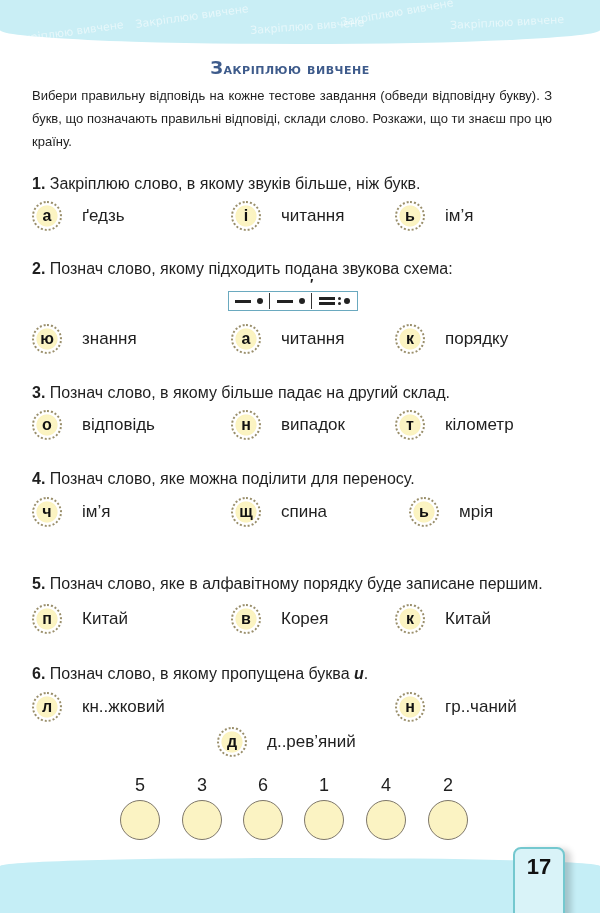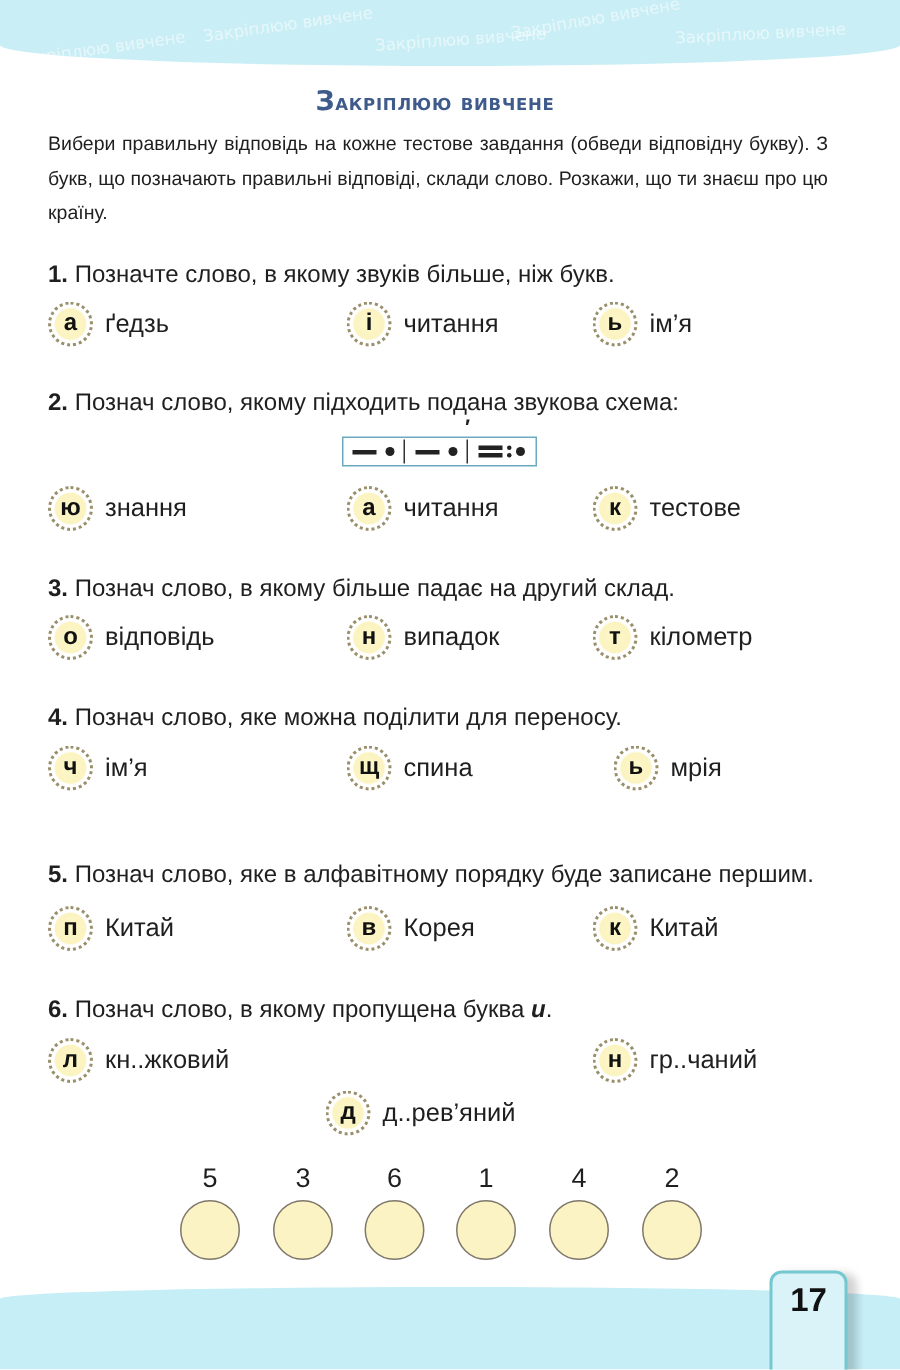--- a/index.html
+++ b/index.html
@@ -48,21 +48,21 @@
     .q-text b { font-weight: bold; }
 
     .opt { position: absolute; display: flex; align-items: center; height: 30px; }
     .badge {
       width: 30px; height: 30px; border-radius: 50%;
       border: 2.5px dotted #9a8f6b;
       background: radial-gradient(circle, #fcf6c8 0%, #fbf3c0 55%, #ffffff 60%);
       display: flex; align-items: center; justify-content: center;
       font-weight: bold; font-size: 16px; color: #111; flex: 0 0 30px;
     }
-    .opt-label { margin-left: 8px; font-size: 17px; white-space: nowrap; }
+    .opt-label { margin-left: 20px; font-size: 17px; white-space: nowrap; }
 
     .scheme {
       position: absolute; left: 228px; top: 291px; width: 130px; height: 20px;
       border: 1.5px solid #6aa9bf; display: flex; align-items: center;
       font-size: 15px; font-weight: bold; color: #222;
     }
     .scheme .cell { display: flex; align-items: center; justify-content: center; height: 100%; }
     .scheme .sep { width: 1px; height: 16px; background: #333; }
     .dash { display: inline-block; width: 16px; height: 3px; background: #222; }
     .dbl { display: inline-block; width: 16px; height: 8px; border-top: 3px solid #222; border-bottom: 3px solid #222; }
@@ -89,21 +89,21 @@
   <span style="left:450px;top:16px;transform:rotate(-3deg)">Закріплюю вивчене</span>
 </div>
 
 <div class="title">
   <span class="cap">З</span><span>акріплюю вивчене</span>
 </div>
 
 <div class="intro">Вибери правильну відповідь на кожне тестове завдання (обведи відповідну букву). З букв, що позначають правильні відповіді, склади слово. Розкажи, що ти знаєш про цю країну.</div>
 
 <div class="q-text" style="top:172px">
-  <b>1.</b> <span>Позначте слово, в якому звуків більше, ніж букв.</span>
+  <b>1.</b> <span>Закріплюю слово, в якому звуків більше, ніж букв.</span>
 </div>
 <div class="opt" style="left:32px;top:201px">
   <div class="badge">а</div>
   <span class="opt-label">ґедзь</span>
 </div>
 <div class="opt" style="left:231px;top:201px">
   <div class="badge">і</div>
   <span class="opt-label">читання</span>
 </div>
 <div class="opt" style="left:395px;top:201px">
@@ -138,21 +138,21 @@
 <div class="opt" style="left:32px;top:324px">
   <div class="badge">ю</div>
   <span class="opt-label">знання</span>
 </div>
 <div class="opt" style="left:231px;top:324px">
   <div class="badge">а</div>
   <span class="opt-label">читання</span>
 </div>
 <div class="opt" style="left:395px;top:324px">
   <div class="badge">к</div>
-  <span class="opt-label">тестове</span>
+  <span class="opt-label">порядку</span>
 </div>
 
 <div class="q-text" style="top:381px">
   <b>3.</b> <span>Познач слово, в якому більше падає на другий склад.</span>
 </div>
 <div class="opt" style="left:32px;top:410px">
   <div class="badge">о</div>
   <span class="opt-label">відповідь</span>
 </div>
 <div class="opt" style="left:231px;top:410px">

